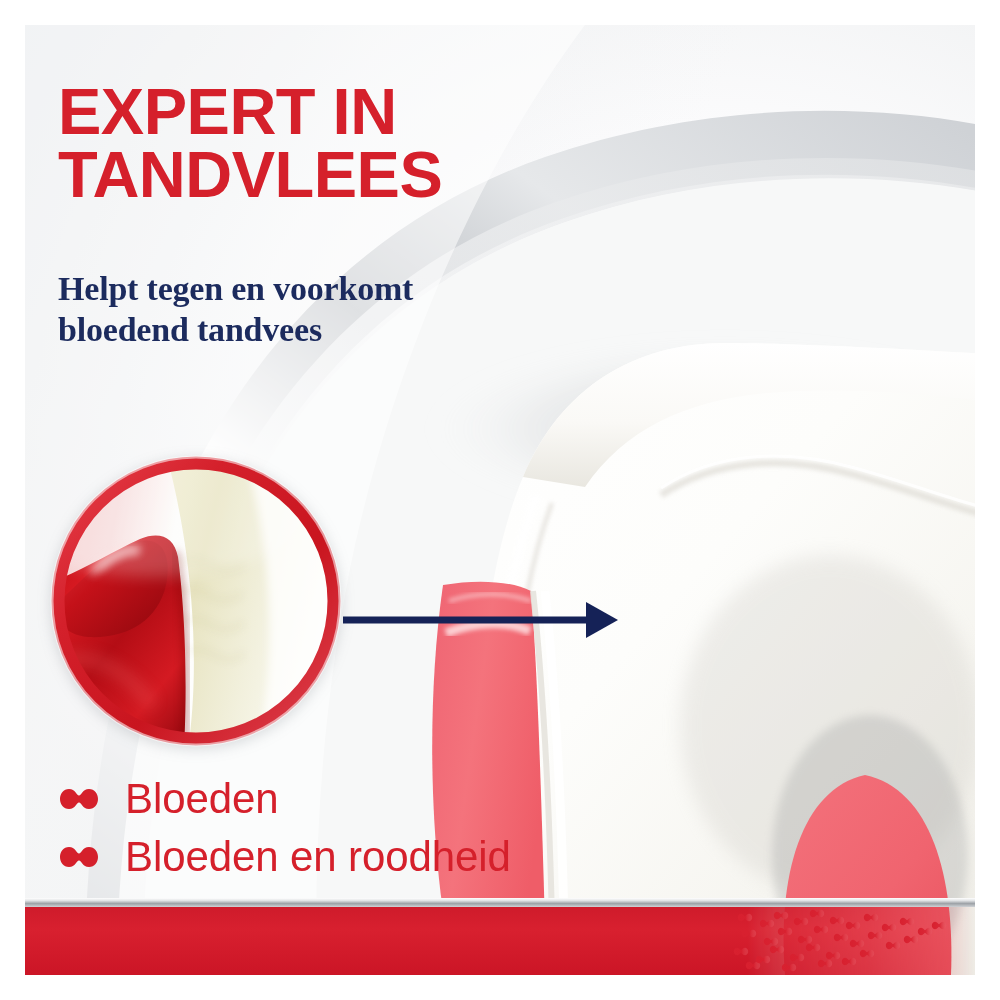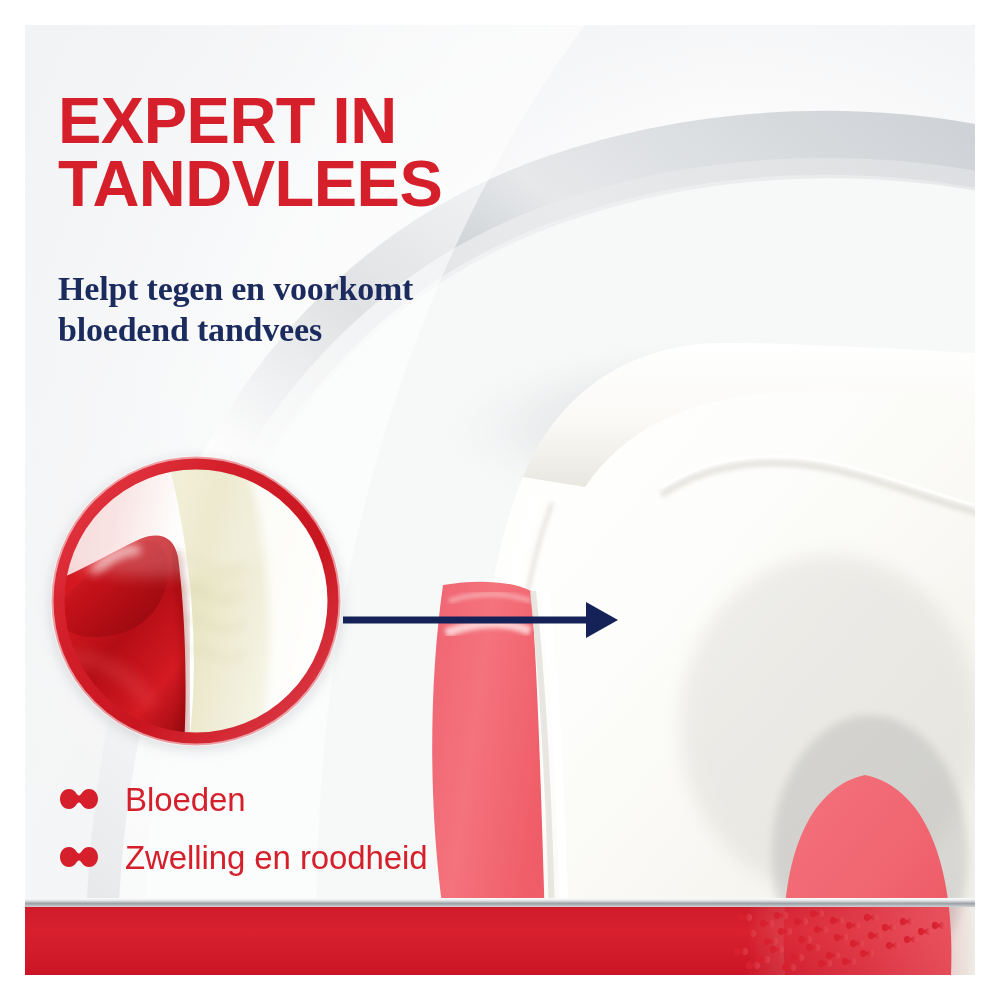--- a/index.html
+++ b/index.html
@@ -48,21 +48,21 @@
     left: 0; top: 0;
     width: 950px;
     height: 950px;
   }
   .tooth-stage svg { display: block; width: 950px; height: 950px; }
 
   
   .headline {
     position: absolute;
     left: 33px;
-    top: 64px;
+    top: 55px;
     width: 520px;
     color: #d5202b;
     font-weight: bold;
     font-size: 65px;
     line-height: 0.97;
     letter-spacing: -0.5px;
     text-transform: uppercase;
     white-space: pre-line;
     text-shadow: 0 1px 0 rgba(255,255,255,0.5);
   }
@@ -117,21 +117,21 @@
   }
   .bullet-mark {
     flex: 0 0 auto;
     width: 42px;
     height: 24px;
     margin-right: 25px;
   }
   .bullet-mark svg { display:block; width:42px; height:24px; }
   .bullet-label {
     color: #d5202b;
-    font-size: 33px;
+    font-size: 42px;
     font-weight: normal;
     letter-spacing: -0.1px;
     line-height: 1;
   }
 
   
   .bottom-bar {
     position: absolute;
     left: 25px;
     top: 898px;
@@ -413,21 +413,21 @@
 
       <div class="bullet-row">
         <span class="bullet-mark">
           <svg viewBox="0 0 42 24" xmlns="http://www.w3.org/2000/svg" aria-hidden="true">
             <path d="M11 2 C17.5 2 18.5 8.5 21 8.5 C23.5 8.5 24.5 2 31 2
                      C36.5 2 40 6.9 40 12 C40 17.1 36.5 22 31 22
                      C24.5 22 23.5 15.5 21 15.5 C18.5 15.5 17.5 22 11 22
                      C5.5 22 2 17.1 2 12 C2 6.9 5.5 2 11 2 Z" fill="#d5202b"></path>
           </svg>
         </span>
-        <span class="bullet-label">Zwelling en roodheid</span>
+        <span class="bullet-label">Bloeden en roodheid</span>
       </div>
 
     </div>
 
   </div>
 
   <div class="bottom-bar">
     <div class="bar-silver"></div>
     <div class="bar-red"></div>
     <div class="bar-dissolve">

